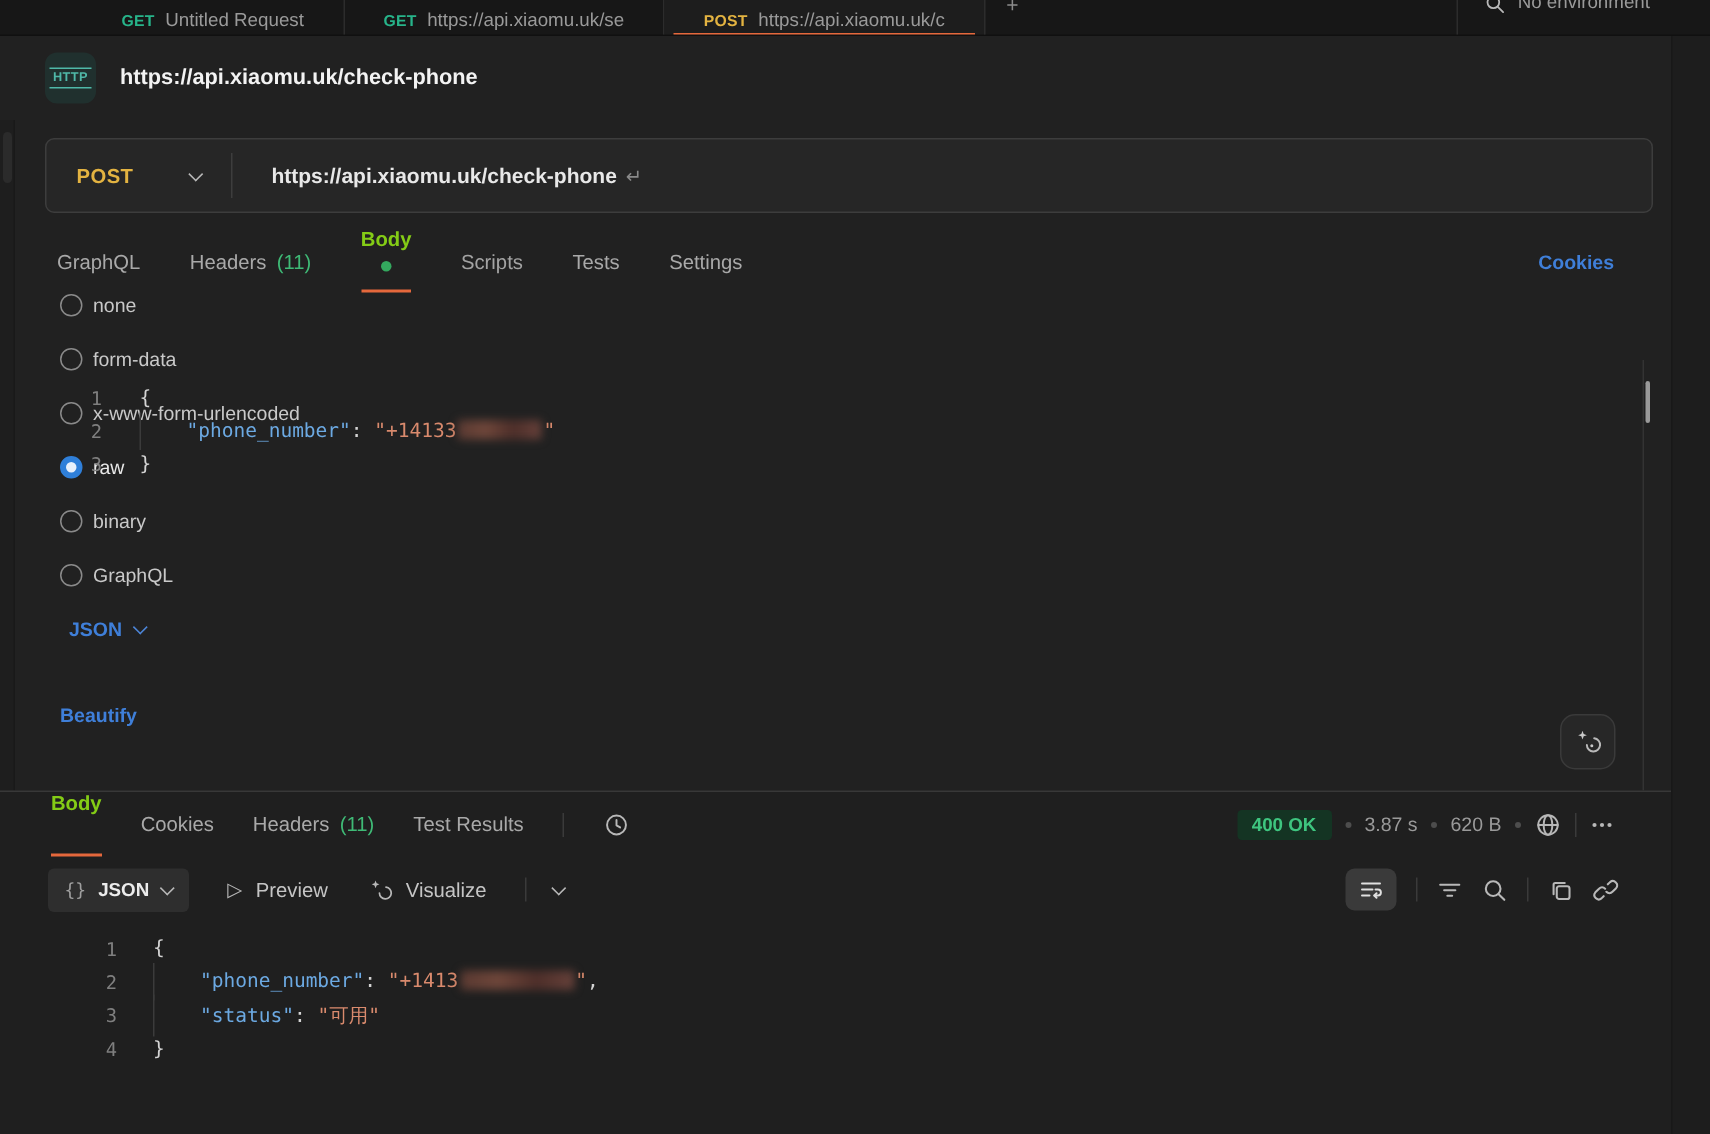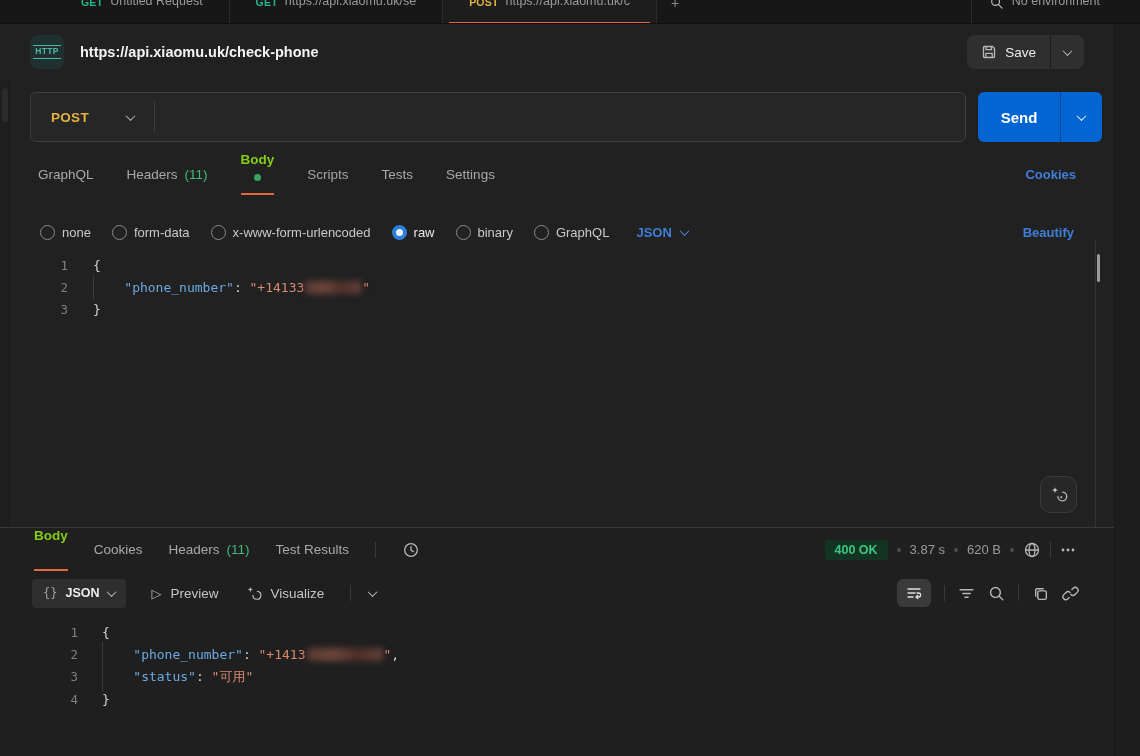--- a/index.html
+++ b/index.html
@@ -6,21 +6,21 @@
   html,body { background:#161616; }
   .app {
     position:relative; width:1140px; height:756px; overflow:hidden;
     background:#212121; font-family:"Liberation Sans","DejaVu Sans",sans-serif;
     color:#d9d9d9; -webkit-font-smoothing:antialiased;
   }
   
   .topbar { position:absolute; top:0; left:0; width:1140px; height:24px;
     background:#171717; overflow:hidden; border-bottom:1px solid #101010; }
   .topbar-row { display:flex; align-items:flex-start; height:24px; padding-left:55px; }
-  .tt { position:relative; display:flex; gap:7px; align-items:flex-start; padding:0 26px;
+  .tt { position:relative; display:flex; gap:7px; align-items:flex-start; padding:12px 26px;
     height:24px; border-right:1px solid #2c2c2c; white-space:nowrap; }
   .tt .tmeth { font-size:10.5px; font-weight:bold; margin-top:-4px; letter-spacing:.2px; }
   .tt .tlabel { font-size:12.5px; color:#9a9a9a; margin-top:-6px; }
   .tt.active { background:#1d1d1d; }
   .tt.active::after { content:""; position:absolute; left:6px; right:6px; bottom:0;
     height:2px; background:#e5683c; }
   .m-get { color:#27b48a; } .m-post { color:#e3b341; }
   .tt-plus { font-size:14px; color:#8a8a8a; margin:-5px 0 0 14px; }
   .topbar-env { position:absolute; right:40px; top:0; display:flex; gap:9px; align-items:flex-start;
     border-left:1px solid #2c2c2c; padding-left:18px; height:24px; }
@@ -78,21 +78,21 @@
     display:flex; align-items:center; gap:7px; white-space:nowrap; }
   .rtab.bright { color:#a3a3a3; }
   .rtab .count { color:#3fba76; }
   .rtab.active { color:#84cc16; font-weight:600;flex-direction:column; }
   .rtab.active::after { content:""; position:absolute; left:0; right:0; bottom:1px; height:2px;
     background:#e5683c; }
   .green-dot { width:7px; height:7px; border-radius:50%; background:#34a85e; display:inline-block; }
   .link-blue { color:#3f7fd9; font-size:13px; font-weight:600; cursor:pointer; }
 
   
-  .body-row { display:flex; align-items:flex-end; height:44px; padding:0 40px; gap:21px; }
+  .body-row { display:flex; align-items:flex-start; height:44px; padding:0 40px; gap:21px;flex-direction:column; }
   .opt { display:flex; align-items:center; gap:7px; cursor:pointer; font-size:13px; color:#c9c9c9; }
   .radio { width:15px; height:15px; border-radius:50%; border:1.5px solid #8a8a8a; background:transparent; }
   .opt.sel .radio { border:4.5px solid #2f7fd9; background:#e8f0fb; }
   .opt.sel { color:#e8e8e8; }
   .json-dd { display:flex; align-items:center; gap:9px; margin-left:6px; cursor:pointer; }
   .json-dd .jtext { color:#3f7fd9; font-size:13px; font-weight:bold; }
 
   
   .editor { position:relative; font-family:"DejaVu Sans Mono","Liberation Mono",monospace;
     font-size:13px; }
@@ -180,48 +180,32 @@
   <div class="right-rail"></div>
 
   <div class="content">
 
     <div class="req-header">
       <div class="http-badge">
         <span class="ht">HTTP</span>
       </div>
       <span class="req-title">https://api.xiaomu.uk/check-phone</span>
       <div class="spacer"></div>
-      <div class="save-btn">
-        <div class="save-main">
-          <svg class="ic" width="16" height="16" viewBox="0 0 16 16">
-              <path d="M2.5 3.5a1 1 0 0 1 1-1h8l2 2v8a1 1 0 0 1-1 1h-9a1 1 0 0 1-1-1z"></path>
-              <path d="M5 2.7v3h5.5v-3"></path>
-              <path d="M4.8 13.3v-4h6.4v4"></path>
-            </svg>
-          <span>Save</span>
-        </div>
-        <div class="save-chev">
-            <span class="chev"></span>
-          </div>
-      </div>
     </div>
 
     <div class="url-row">
       <div class="url-box">
         <div class="method">
           <span class="mtext">POST</span>
           <span class="chev"></span>
         </div>
         <div class="url-divider"></div>
-      </div>
-      <div class="send-btn">
-        <div class="send-main">Send</div>
-        <div class="send-chev">
-            <span class="chev white"></span>
-          </div>
+        <div class="url-text">
+          <span>https://api.xiaomu.uk/check-phone</span><span class="enter-hint">↵</span>
+        </div>
       </div>
     </div>
 
     <div class="req-tabs">
       <span class="rtab">GraphQL</span>
       <span class="rtab">
         <span>Headers</span>
         <span class="count">(11)</span>
       </span>
       <span class="rtab active">

